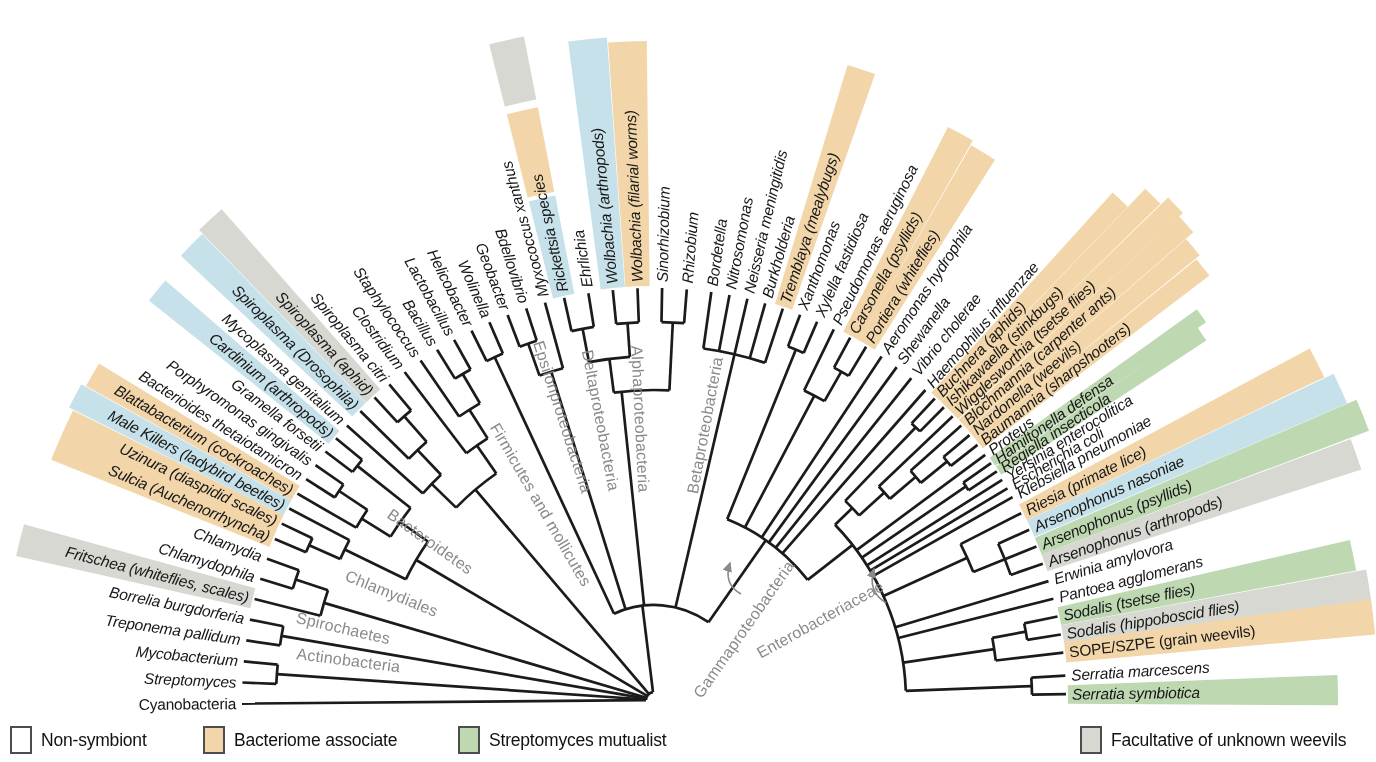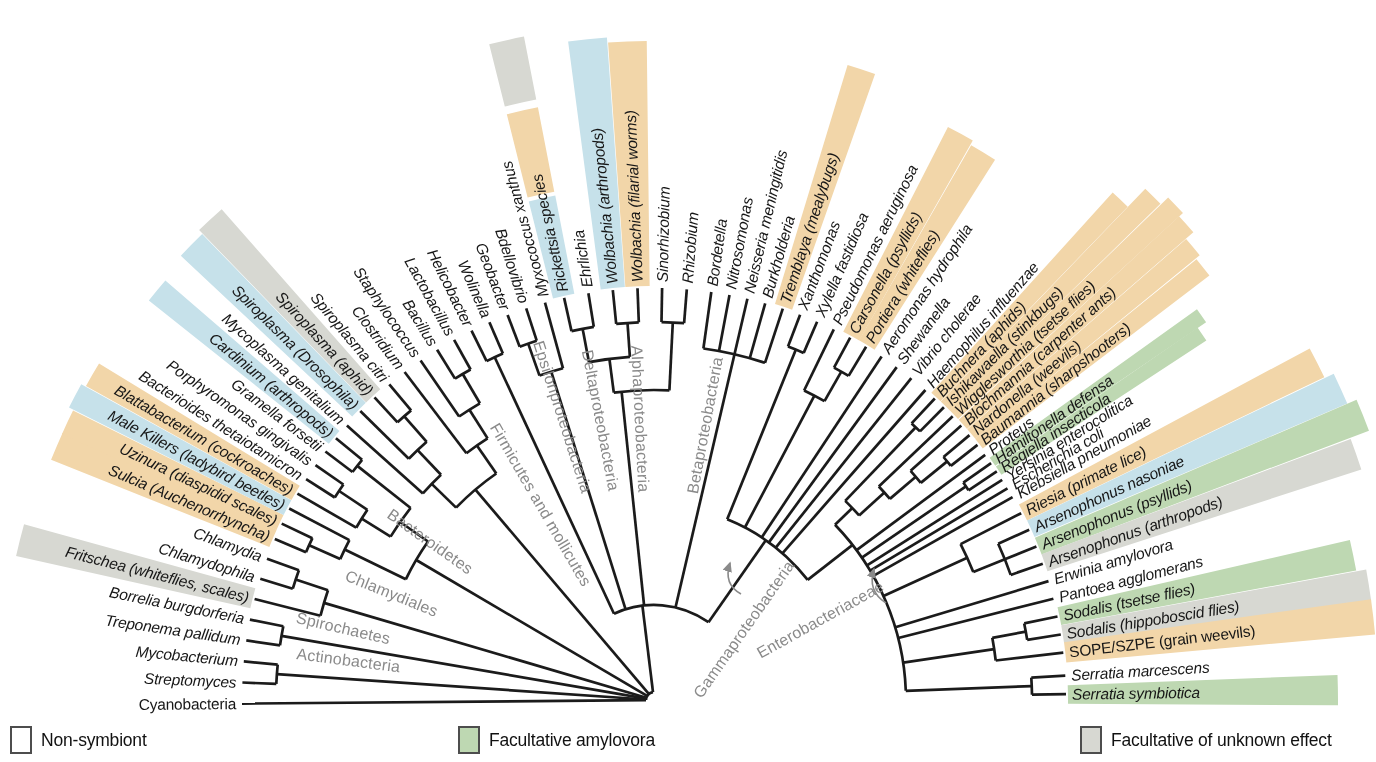--- a/index.html
+++ b/index.html
@@ -310,21 +310,25 @@
         <path d="M886,603 Q867,591 874,569" stroke="#8a8a8a" stroke-width="1.6" fill="none" marker-end="url(#ah)"></path>
       </g>
   </svg>
 </div>
 
 <div id="legend">
   <div class="legend-item" style="left: 10px;">
     <span class="legend-swatch" style="background: rgb(255, 255, 255);"></span>
     <span class="legend-label">Non-symbiont</span>
   </div>
+  <div class="legend-item" style="left: 203px;">
+    <span class="legend-swatch" style="background: rgb(242, 214, 169);"></span>
+    <span class="legend-label">Bacteriome associate</span>
+  </div>
   <div class="legend-item" style="left: 458px;">
     <span class="legend-swatch" style="background: rgb(190, 216, 178);"></span>
-    <span class="legend-label">Facultative amylovora</span>
+    <span class="legend-label">Streptomyces mutualist</span>
   </div>
   <div class="legend-item" style="left: 1080px;">
     <span class="legend-swatch" style="background: rgb(215, 216, 210);"></span>
-    <span class="legend-label">Facultative of unknown effect</span>
+    <span class="legend-label">Facultative of unknown weevils</span>
   </div>
 </div>
 
 </body></html>

